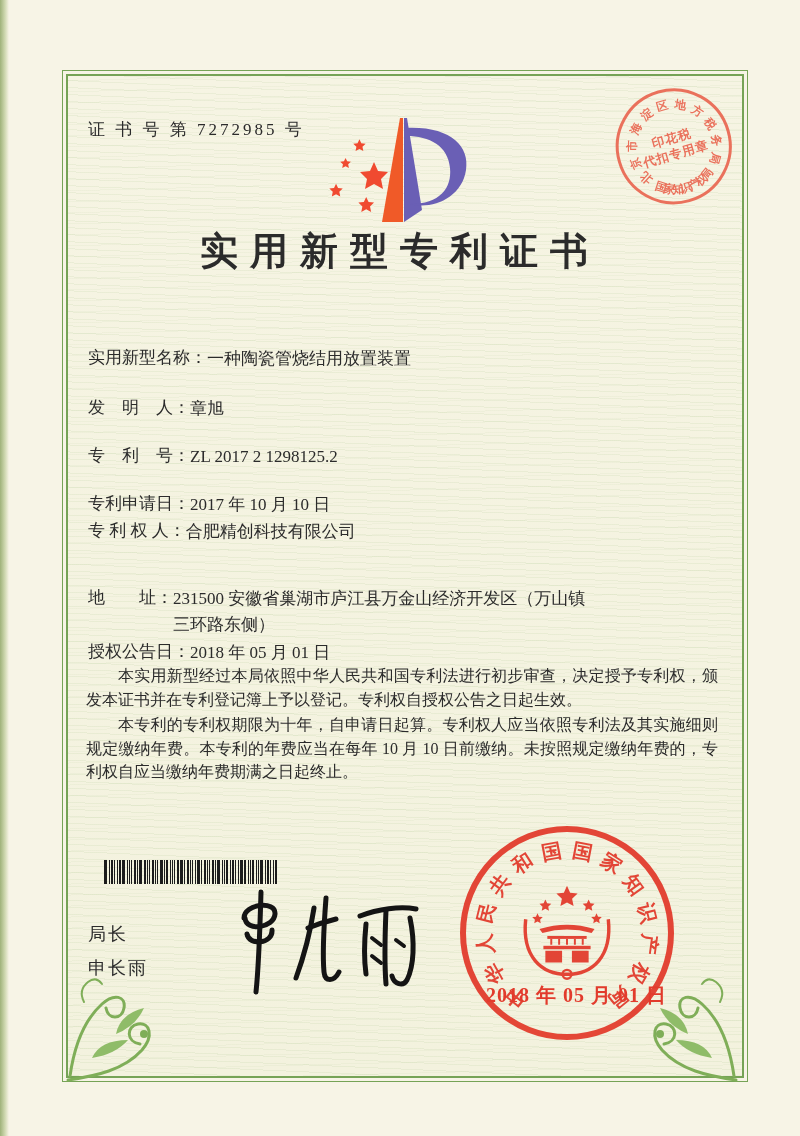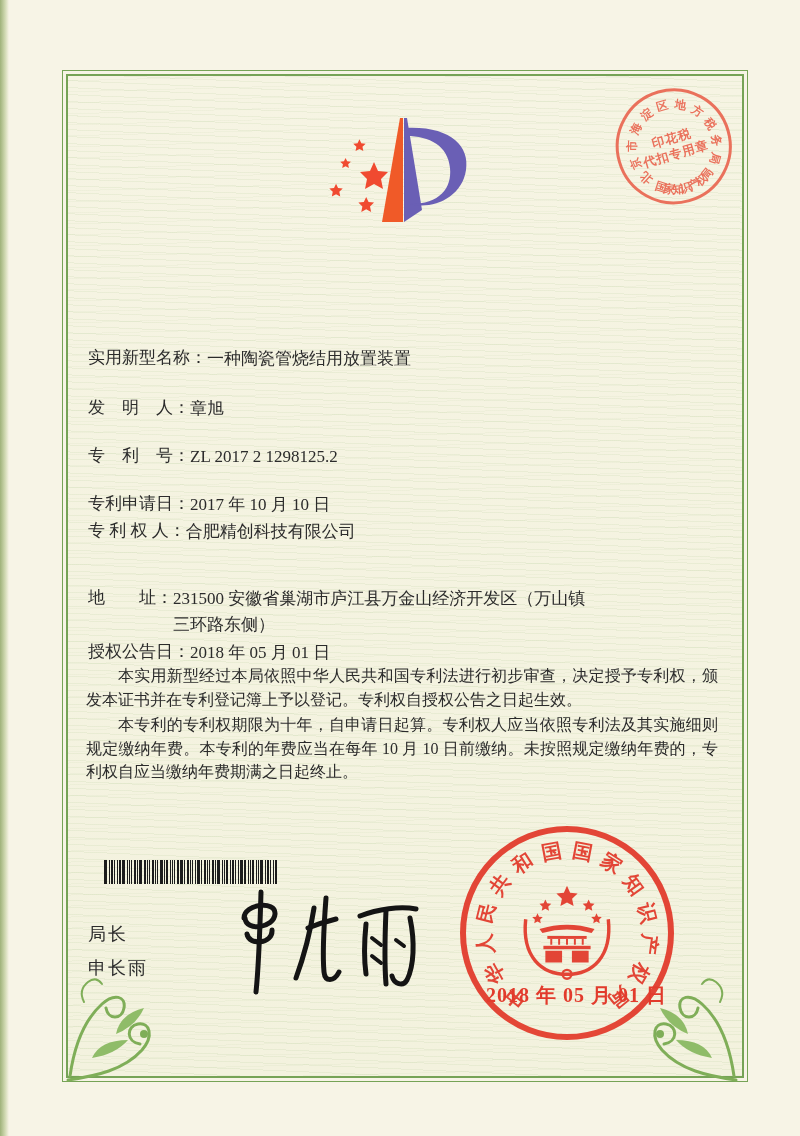--- a/index.html
+++ b/index.html
@@ -82,34 +82,36 @@
     <g fill="none" stroke="#7fae58" stroke-width="3" stroke-linecap="round" transform="translate(150,0) scale(-1,1)">
       <path d="M10,142 C38,138 66,132 84,112 C96,98 92,84 80,86 C68,88 68,104 82,106"></path>
       <path d="M12,138 C16,110 24,84 44,66 C56,55 68,58 66,70 C64,82 50,82 48,70"></path>
       <path d="M58,96 q20,-8 28,-26 q-24,6 -28,26" fill="#8fbc68" stroke="none"></path>
       <path d="M34,120 q24,-4 36,-18 q-28,0 -36,18" fill="#8fbc68" stroke="none"></path>
       <circle cx="86" cy="96" r="4" fill="#7fae58" stroke="none"></circle>
       <path d="M26,64 q-6,-12 4,-20 q8,-6 14,2" stroke-width="2"></path>
     </g>
   </svg>
 
+  <div class="cert-no">证 书 号 第 7272985 号</div>
 
   <svg class="logo" width="156" height="116" viewBox="0 0 156 116">
     <path d="M78,6 L81,6 L81,110 L60,110 Z" fill="#f05a28"></path>
     <path d="M82,6 L85,6 L100,98 L82,110 Z" fill="#6a5fb5"></path>
     <path d="M84,16 C128,14 148,34 144,58 C140,86 110,98 88,92 C118,92 130,76 128,56 C126,34 108,24 84,24 Z" fill="#6a5fb5"></path>
     <g fill="#f04a30">
       <path d="M52,50 l4,9 10,1 -7,7 2,10 -9,-5 -9,5 2,-10 -7,-7 10,-1 z"></path>
       <path d="M34,26 l2.6,5.4 6,.7 -4.4,4.2 1.2,6 -5.4,-3 -5.4,3 1.2,-6 -4.4,-4.2 6,-.7 z" transform="scale(.72) translate(18,12)"></path>
       <path d="M24,46 l2.6,5.4 6,.7 -4.4,4.2 1.2,6 -5.4,-3 -5.4,3 1.2,-6 -4.4,-4.2 6,-.7 z" transform="scale(.62) translate(14,28)"></path>
       <path d="M16,74 l2.6,5.4 6,.7 -4.4,4.2 1.2,6 -5.4,-3 -5.4,3 1.2,-6 -4.4,-4.2 6,-.7 z" transform="scale(.78) translate(2,18)"></path>
       <path d="M44,86 l2.8,5.8 6.4,.8 -4.7,4.5 1.3,6.4 -5.8,-3.2 -5.8,3.2 1.3,-6.4 -4.7,-4.5 6.4,-.8 z" transform="scale(.85) translate(8,14)"></path>
     </g>
   </svg>
 
+  <div class="title">实用新型专利证书</div>
 
   <div id="fields">
       <div class="field-row" style="top: 338px;"><span class="field-label">实用新型名称：</span><span class="field-value">一种陶瓷管烧结用放置装置</span></div>
       <div class="field-row" style="top: 388px;"><span class="field-label">发　明　人：</span><span class="field-value">章旭</span></div>
       <div class="field-row" style="top: 436px;"><span class="field-label">专　利　号：</span><span class="field-value">ZL 2017 2 1298125.2</span></div>
       <div class="field-row" style="top: 484px;"><span class="field-label">专利申请日：</span><span class="field-value">2017 年 10 月 10 日</span></div>
       <div class="field-row" style="top: 511px; text-align: center;"><span class="field-label">专 利 权 人：</span><span class="field-value">合肥精创科技有限公司</span></div>
       <div class="field-row" style="top: 578px;"><span class="field-label">地　　址：</span><span class="field-value">231500 安徽省巢湖市庐江县万金山经济开发区（万山镇
 三环路东侧）</span></div>
       <div class="field-row" style="top: 632px; text-decoration: underline;"><span class="field-label">授权公告日：</span><span class="field-value">2018 年 05 月 01 日</span></div>

